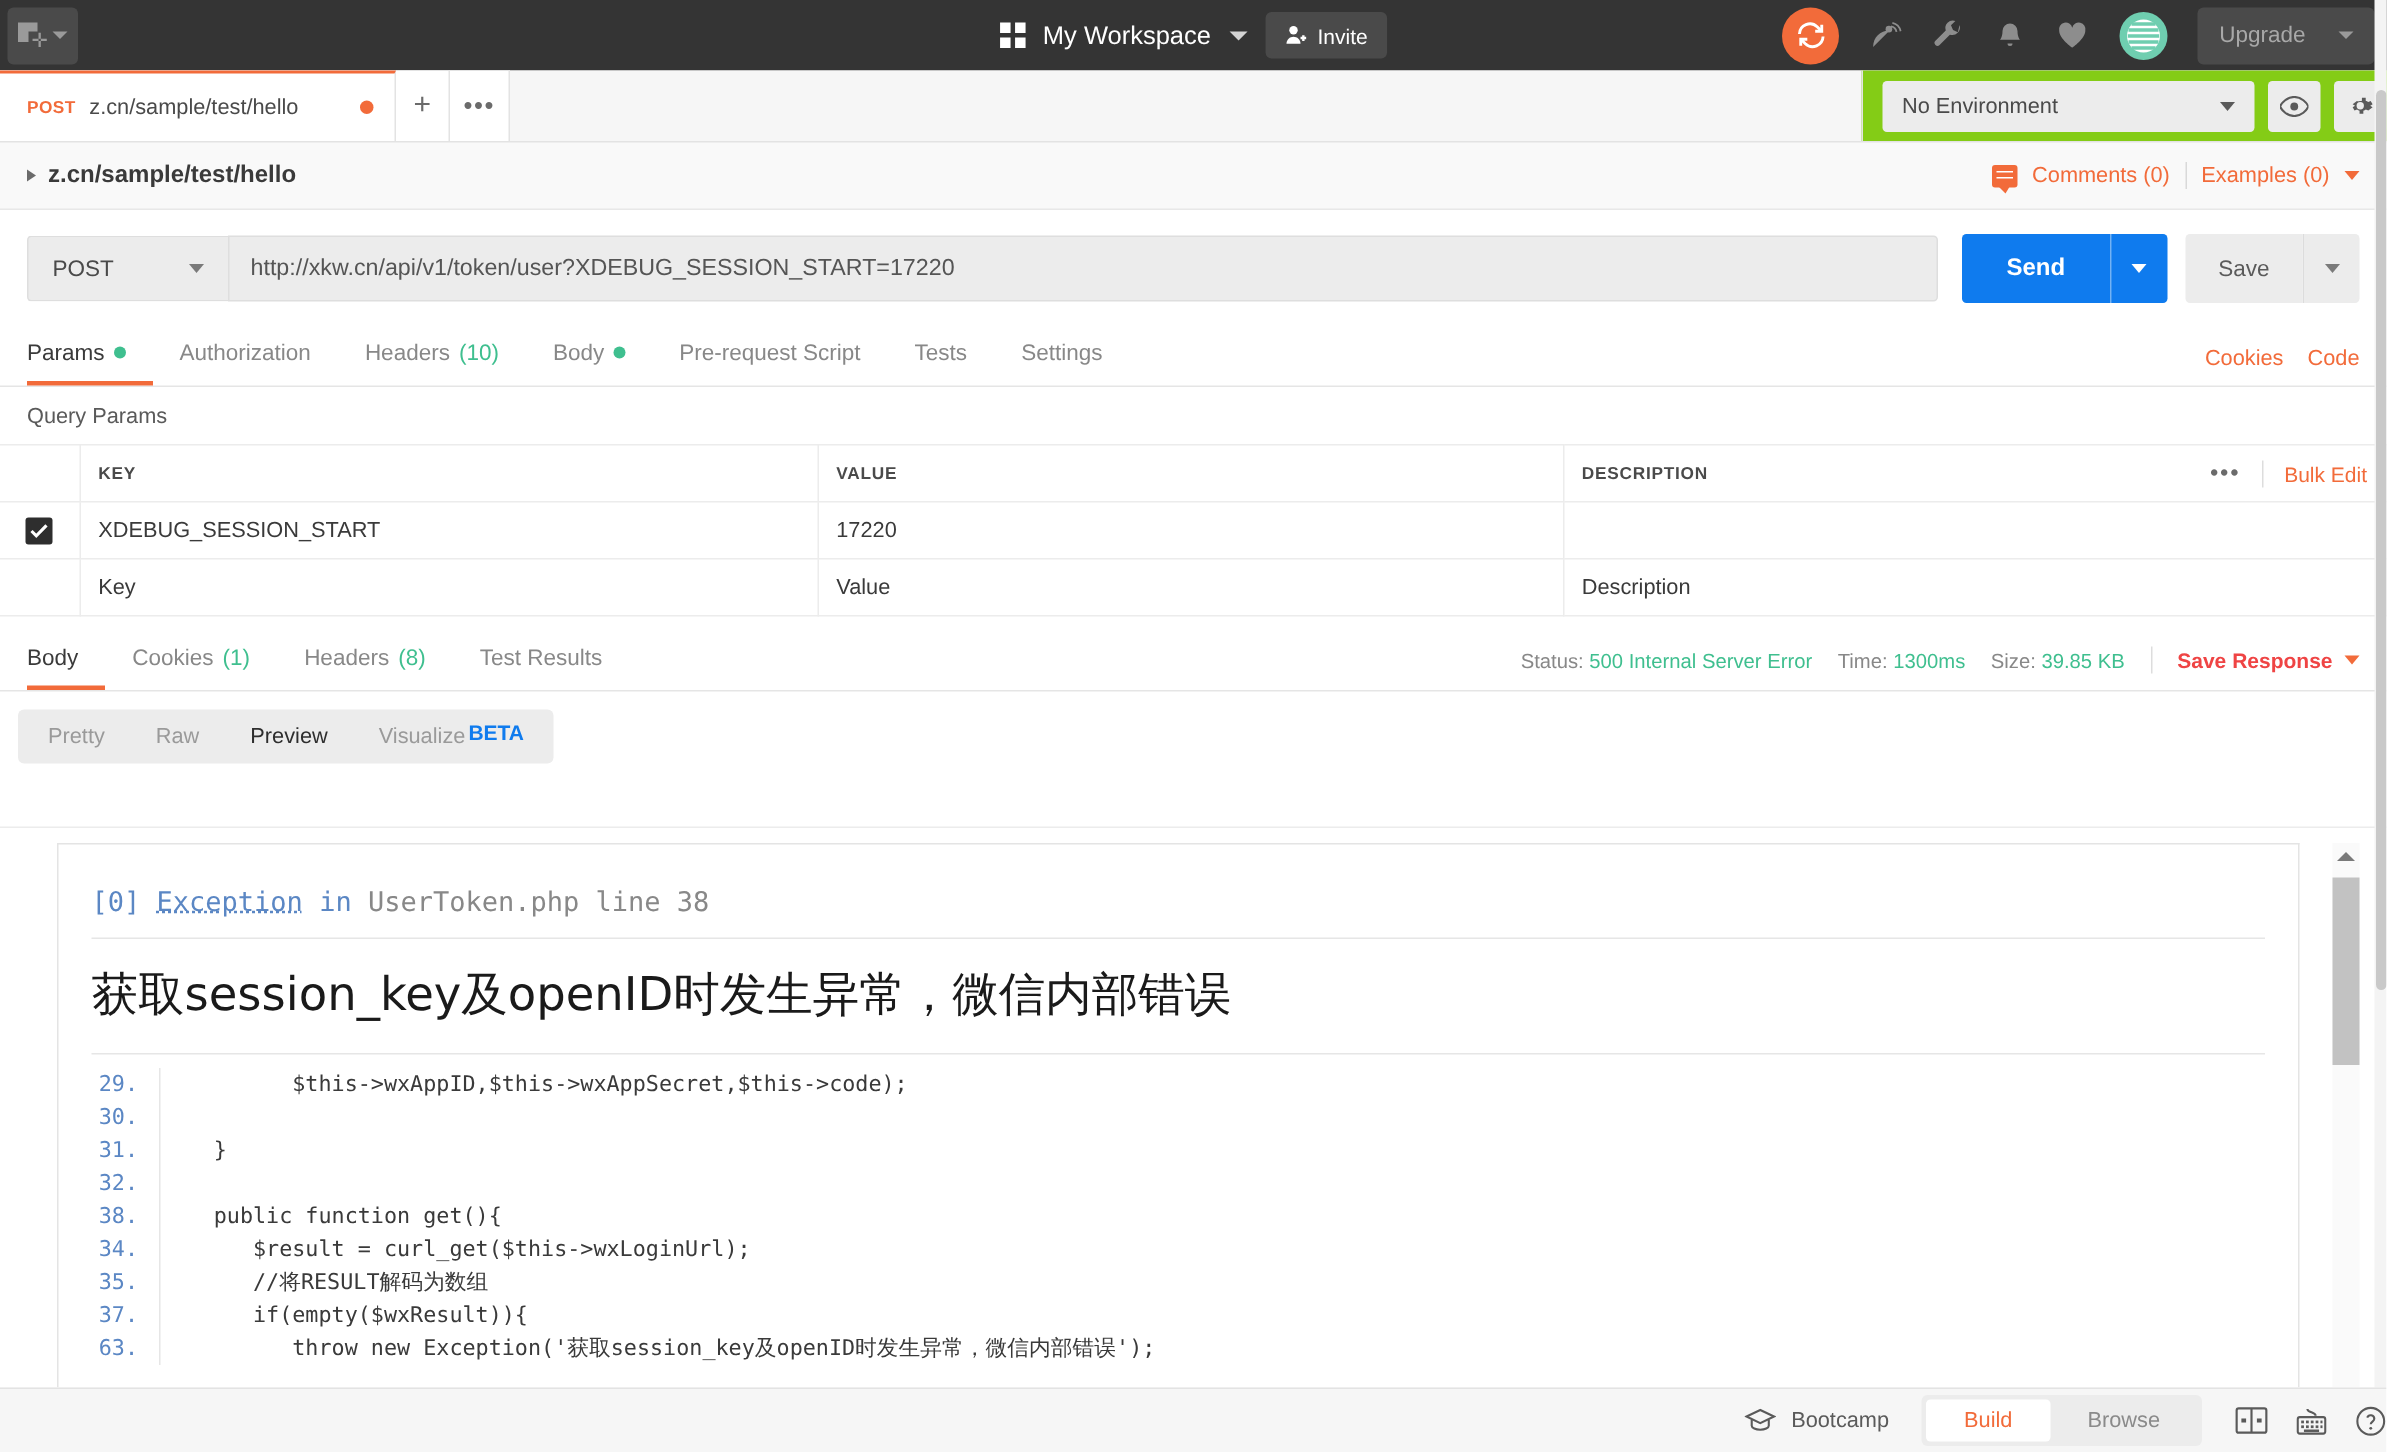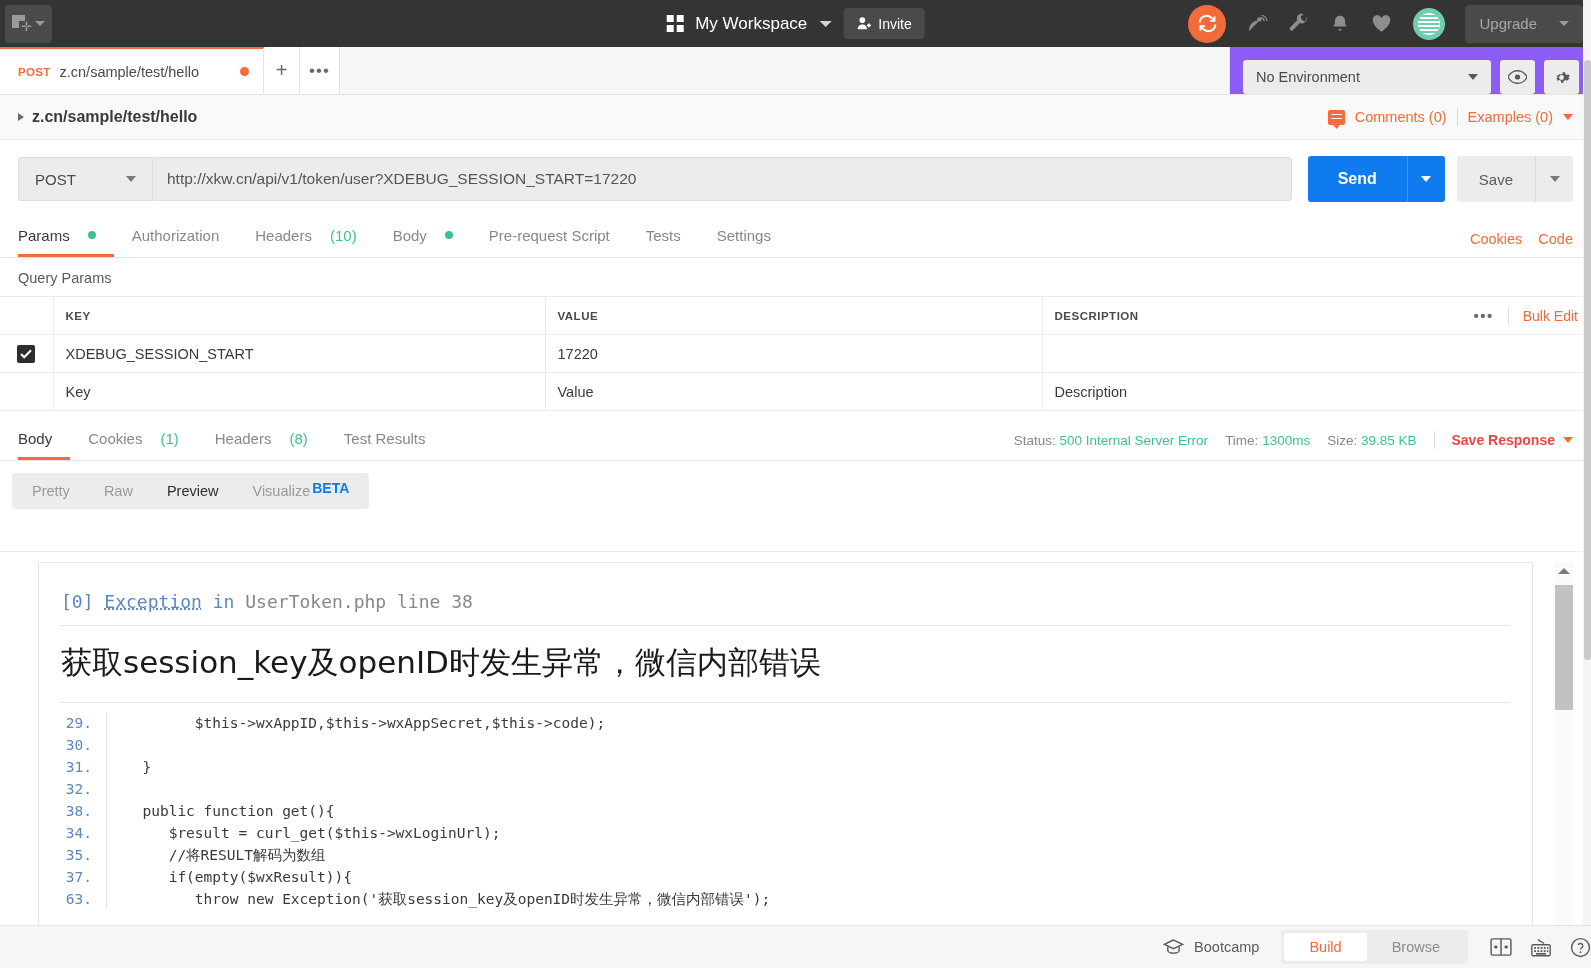--- a/index.html
+++ b/index.html
@@ -73,23 +73,23 @@
   .tab-method { color: #f26b3a; font-size: 11.5px; font-weight: bold; letter-spacing: .3px; }
   .tab-name { color: #4a4a4a; font-size: 14.5px; flex: 1; }
   .tab-dot { width: 9px; height: 9px; border-radius: 50%; background: #f26b3a; }
   .tab-btn {
     width: 36px; border-right: 1px solid #e3e3e3; background: #fff;
     display: flex; align-items: center; justify-content: center;
     color: #6b6b6b; font-size: 20px; cursor: pointer;
   }
   .tab-btn.dots { width: 40px; font-size: 17px; letter-spacing: 1px; }
   .tabstrip-right {
-    position: absolute; right: 0; top: 0; height: 100%; display: flex; align-items: flex-end;
-    gap: 9px; padding-right: 12px; border-left: 1px solid #e3e3e3; padding-left: 13px;
-    background: #8b5cf6;
+    position: absolute; right: 0; top: 0; height: 100%; display: flex; align-items: center;
+    gap: 9px; border-left: 1px solid #e3e3e3; padding-left: 13px;
+    background: #84cc16;
   }
   .env-select {
     width: 248px; height: 34px; background: #ececec; border-radius: 3px;
     display: flex; align-items: center; justify-content: space-between;
     padding: 0 13px; color: #4a4a4a; font-size: 14.5px; cursor: pointer;
   }
   .sq-btn {
     width: 35px; height: 34px; background: #ececec; border-radius: 3px;
     display: flex; align-items: center; justify-content: center; cursor: pointer;
   }
@@ -141,21 +141,21 @@
     border-radius: 0 3px 3px 0; display: flex; align-items: center; justify-content: center; cursor: pointer;
   }
 
   
   .reqtabs {
     display: flex; align-items: flex-end; border-bottom: 1px solid #e5e5e5;
     padding: 0 18px; height: 42px; justify-content: space-between;
   }
   .reqtabs-left { display: flex; align-items: flex-end; gap: 0; height: 100%; }
   .rtab {
-    display: flex; align-items: center; gap: 18px; padding: 0 18px; height: 100%;
+    display: flex; align-items: center; gap: 6px; padding: 0 18px; height: 100%;
     color: #888; font-size: 15px; cursor: pointer; border-bottom: 3px solid transparent;
   }
   .rtab:first-child { padding-left: 0; }
   .rtab.active { color: #3a3a3a; border-bottom-color: #f26b3a; }
   .dot-green { width: 8px; height: 8px; border-radius: 50%; background: #3fbf8f; }
   .cnt-green { color: #3fbf8f; }
   .reqtabs-right { display: flex; align-items: center; gap: 16px; color: #f26b3a; font-size: 14.5px;
      padding-bottom: 10px; }
 
   

